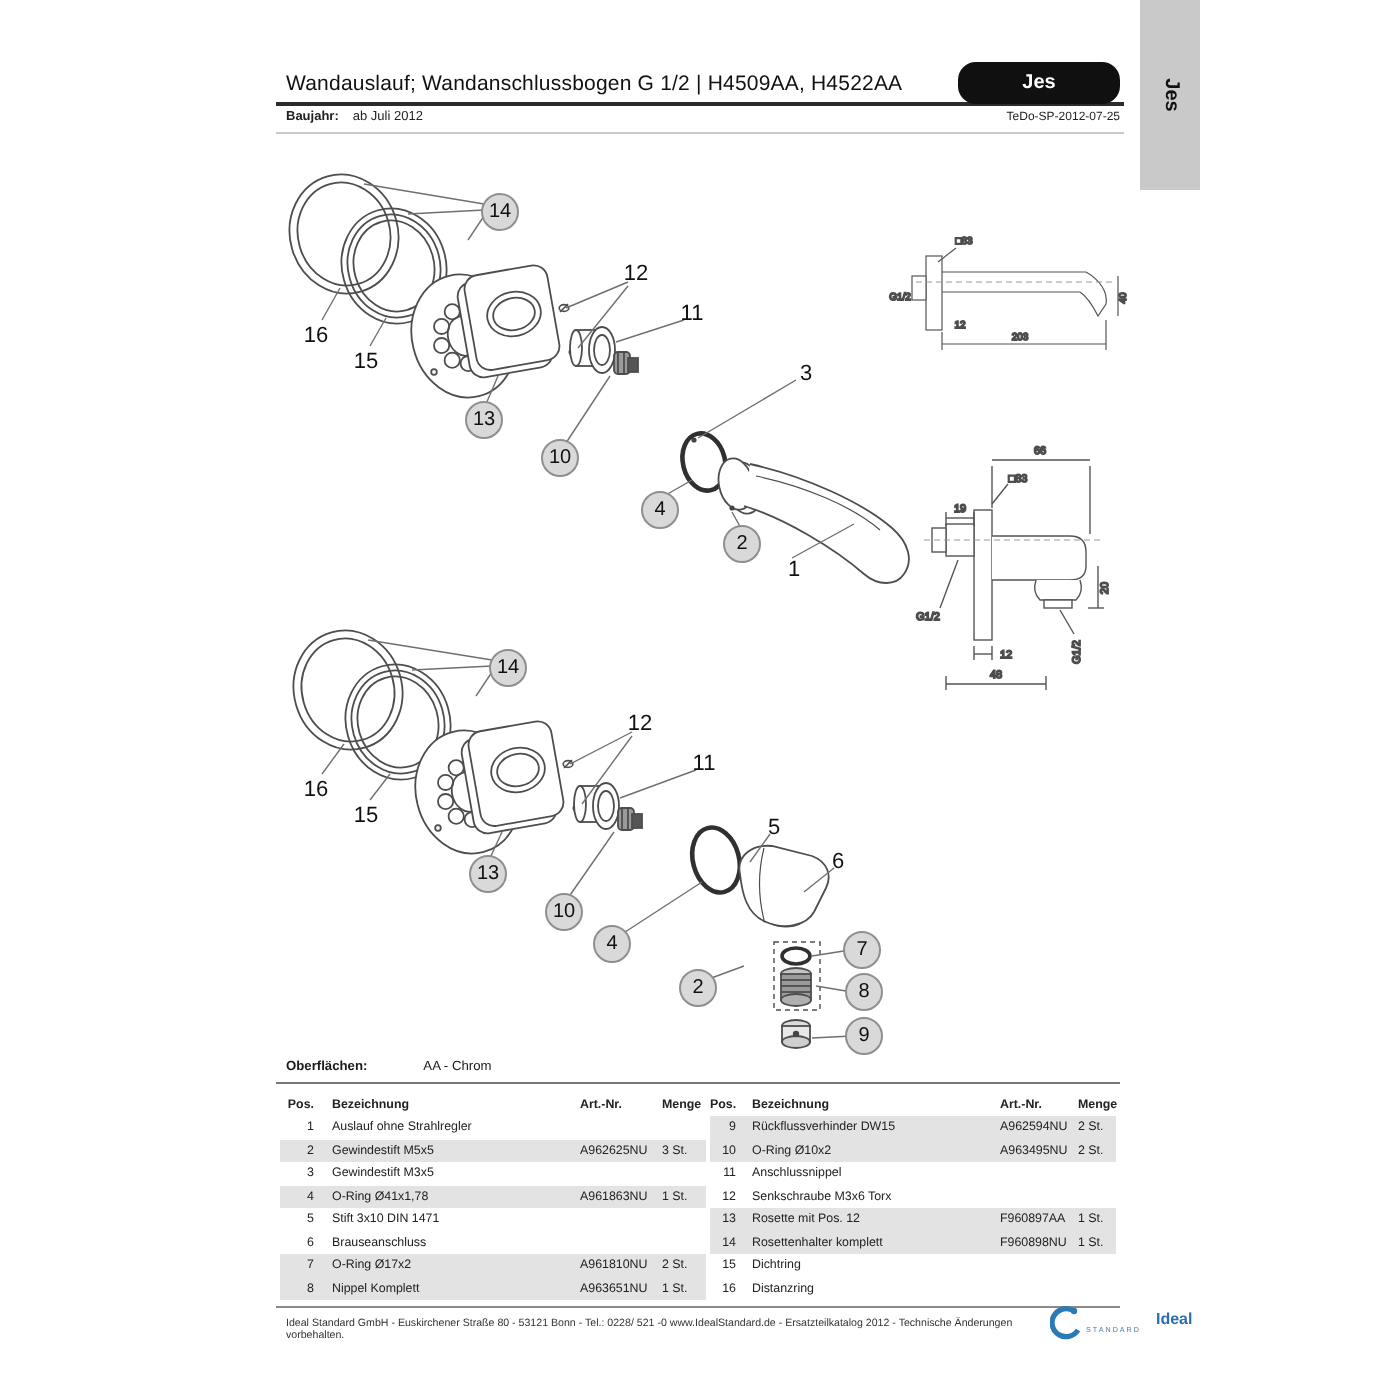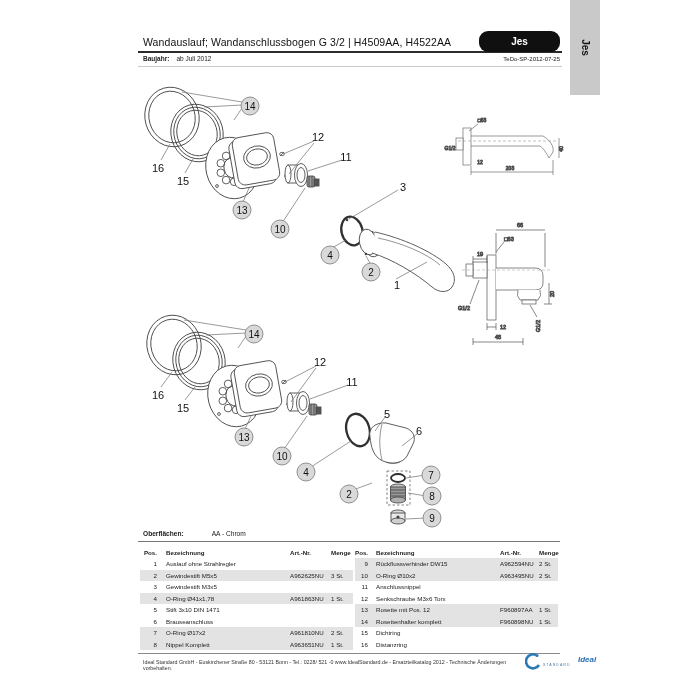--- a/index.html
+++ b/index.html
@@ -45,27 +45,27 @@
   .c-qty{flex:1;padding-left:3px;}
   .t-right .c-pos{width:13px;}
   .t-right .c-name{width:124px;padding-left:8px;}
   .t-right .c-art{width:36px;}
 
   
   .foot-rule{left:138px;top:653px;width:422px;height:1px;background:#8a8a8a;}
   .footer-text{left:143px;top:659px;width:380px;font-size:5.3px;color:#333;}
   .logo{left:525px;top:652px;display:flex;align-items:center;gap:2px;}
   .logo .txt{display:flex;flex-direction:column;line-height:1;}
-  .logo .l1{font-size:8px;font-weight:bold;font-style:italic;color:#2a6fae;padding-left:35px;}
+  .logo .l1{font-size:8px;font-weight:bold;color:#2a6fae;padding-left:35px;}
   .logo .l2{font-size:3.6px;letter-spacing:1px;color:#4a7aa5;}
 </style>
 </head>
 <body>
 
-<div class="abs title">Wandauslauf; Wandanschlussbogen G 3/2 | H4509AA, H4522AA</div>
+<div class="abs title">Wandauslauf; Wandanschlussbogen G 1/2 | H4509AA, H4522AA</div>
 <div class="abs title-rule"></div>
 <div class="abs jes-tab">Jes</div>
 <div class="abs meta-left">
   <span style="font-weight:bold;">Baujahr:</span>
   <span>ab Juli 2012</span>
 </div>
 <div class="abs meta-right">TeDo-SP-2012-07-25</div>
 <div class="abs meta-rule"></div>
 <div class="abs side-tab">
     <span>Jes</span>

